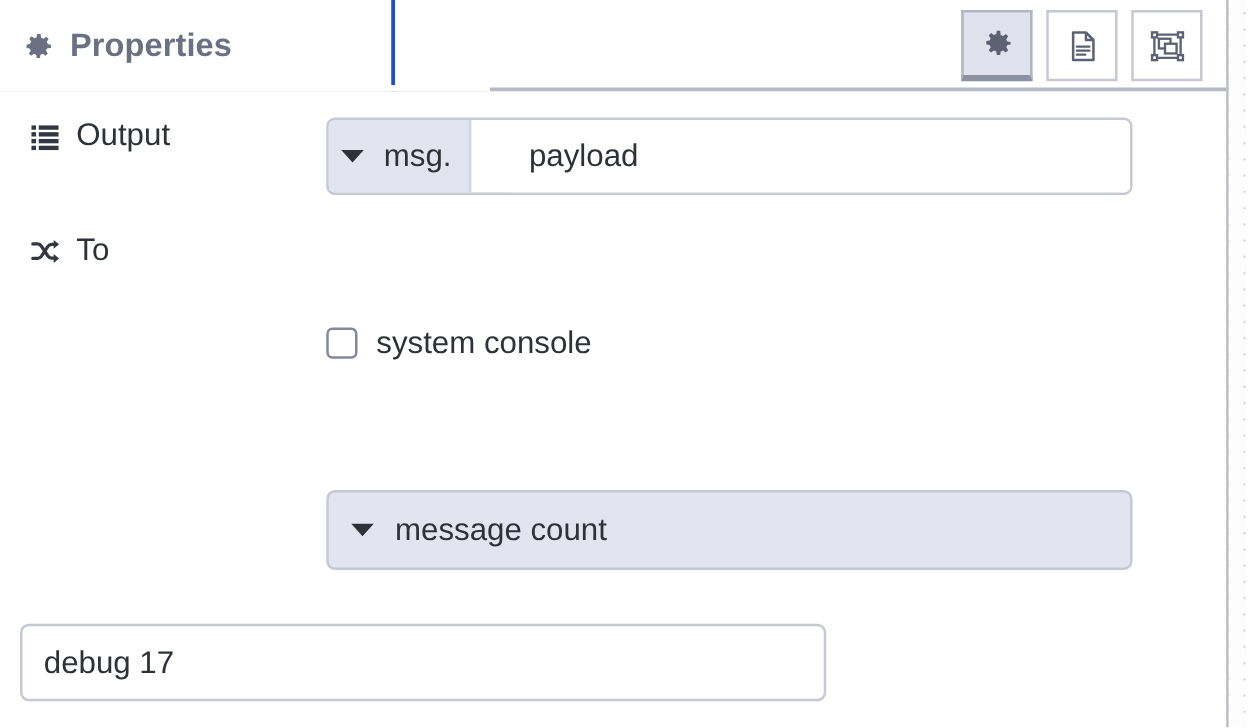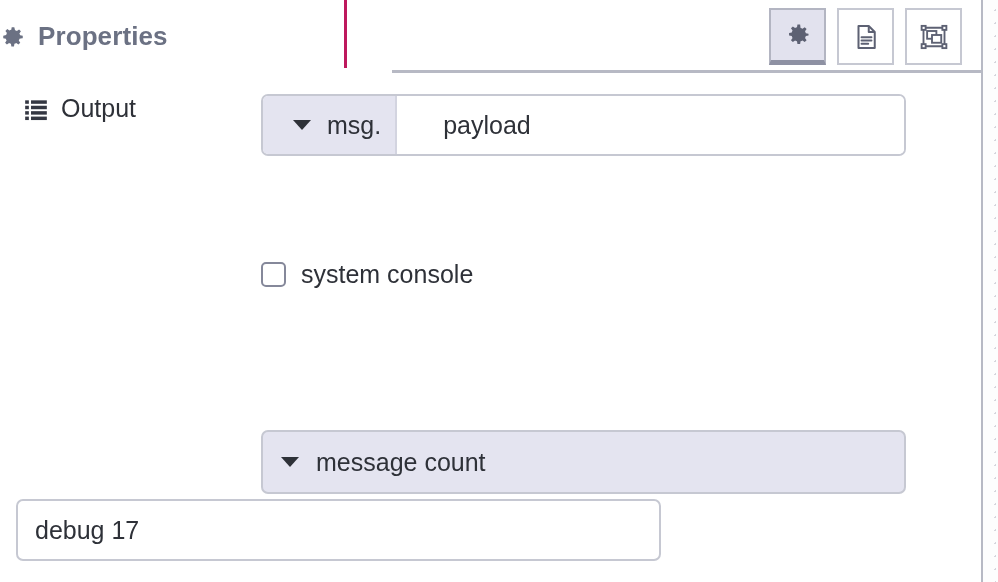--- a/index.html
+++ b/index.html
@@ -46,27 +46,28 @@
   }
   .tabbar-underline {
     position: absolute;
     left: 0; right: 0; top: 70px;
     height: 3px;
     background: #b7b9c4;
   }
   #tab-properties {
     position: absolute;
     left: 0; top: 0;
-    width: 347px;
+    width: 316px;
     height: 73px;
     box-sizing: border-box;
-    border-right: 3px solid #be185d;
-    background: #fff;
-    display: flex;
-    align-items: center;
+    border-right: 3px solid #1d4ed8;
+    background: #fff;
+    display: flex;
+    align-items: center;
+    padding-left: 18px;
     z-index: 3;
   }
   #tab-properties .tab-gear {
     width: 26px; height: 26px;
     margin-right: 12px;
     flex: none;
   }
   .tab-title {
     font-size: 26px;
     font-weight: bold;
@@ -144,21 +145,21 @@
     background: #ffffff;
     display: flex;
     align-items: stretch;
     overflow: hidden;
   }
   .typed-prefix {
     background: #e4e4f0;
     display: flex;
     align-items: center;
     gap: 16px;
-    padding: 0 14px 0 30px;
+    padding: 0 14px 0 10px;
     border-right: 2px solid #d3d4e0;
     cursor: pointer;
   }
   .typed-prefix .caret {
     width: 0; height: 0;
     border-left: 9px solid transparent;
     border-right: 9px solid transparent;
     border-top: 10px solid #2e3138;
   }
   .typed-prefix-label {
@@ -335,34 +336,45 @@
         <div class="typed-prefix">
           <span class="caret"></span>
           <span class="typed-prefix-label">msg.</span>
         </div>
         <div class="typed-value" placeholder="">payload</div>
       </div>
     </div>
   </div>
 
   <div class="row" style="top:186px;">
+    <div class="row-label">
+      <span class="lbl-icon">
+        <svg viewBox="0 0 24 24" width="26" height="26" aria-hidden="true">
+          <path fill="none" stroke="#343742" stroke-width="2.4" stroke-linecap="round" d="M3 6.6h3.6c1.3 0 2 .6 2.8 1.7l4.6 7c.8 1.1 1.5 1.7 2.8 1.7h2.6"></path>
+          <path fill="none" stroke="#343742" stroke-width="2.4" stroke-linecap="round" d="M3 17.3h3.6c1.3 0 2-.6 2.8-1.7l4.6-7c.8-1.1 1.5-1.7 2.8-1.7h2.6"></path>
+          <path fill="#343742" d="M18.4 3.6l4 3.3-4 3.3z"></path>
+          <path fill="#343742" d="M18.4 14.1l4 3.3-4 3.3z"></path>
+        </svg>
+      </span>
+      <span>To</span>
+    </div>
   </div>
 
   <div class="row" style="top:260px;">
     <div class="row-label"></div>
     <div class="row-field">
       <div class="check-row">
         <span class="cbox"></span>
         <span class="check-label">system console</span>
       </div>
     </div>
   </div>
 
 
-  <div class="row" style="top:430px;">
+  <div class="row" style="top:392px;">
     <div class="row-label"></div>
     <div class="row-field">
       <div class="select-box">
         <span class="caret"></span>
         <span class="select-label">message count</span>
       </div>
     </div>
   </div>
 
   <div class="row" style="top:499px;">

